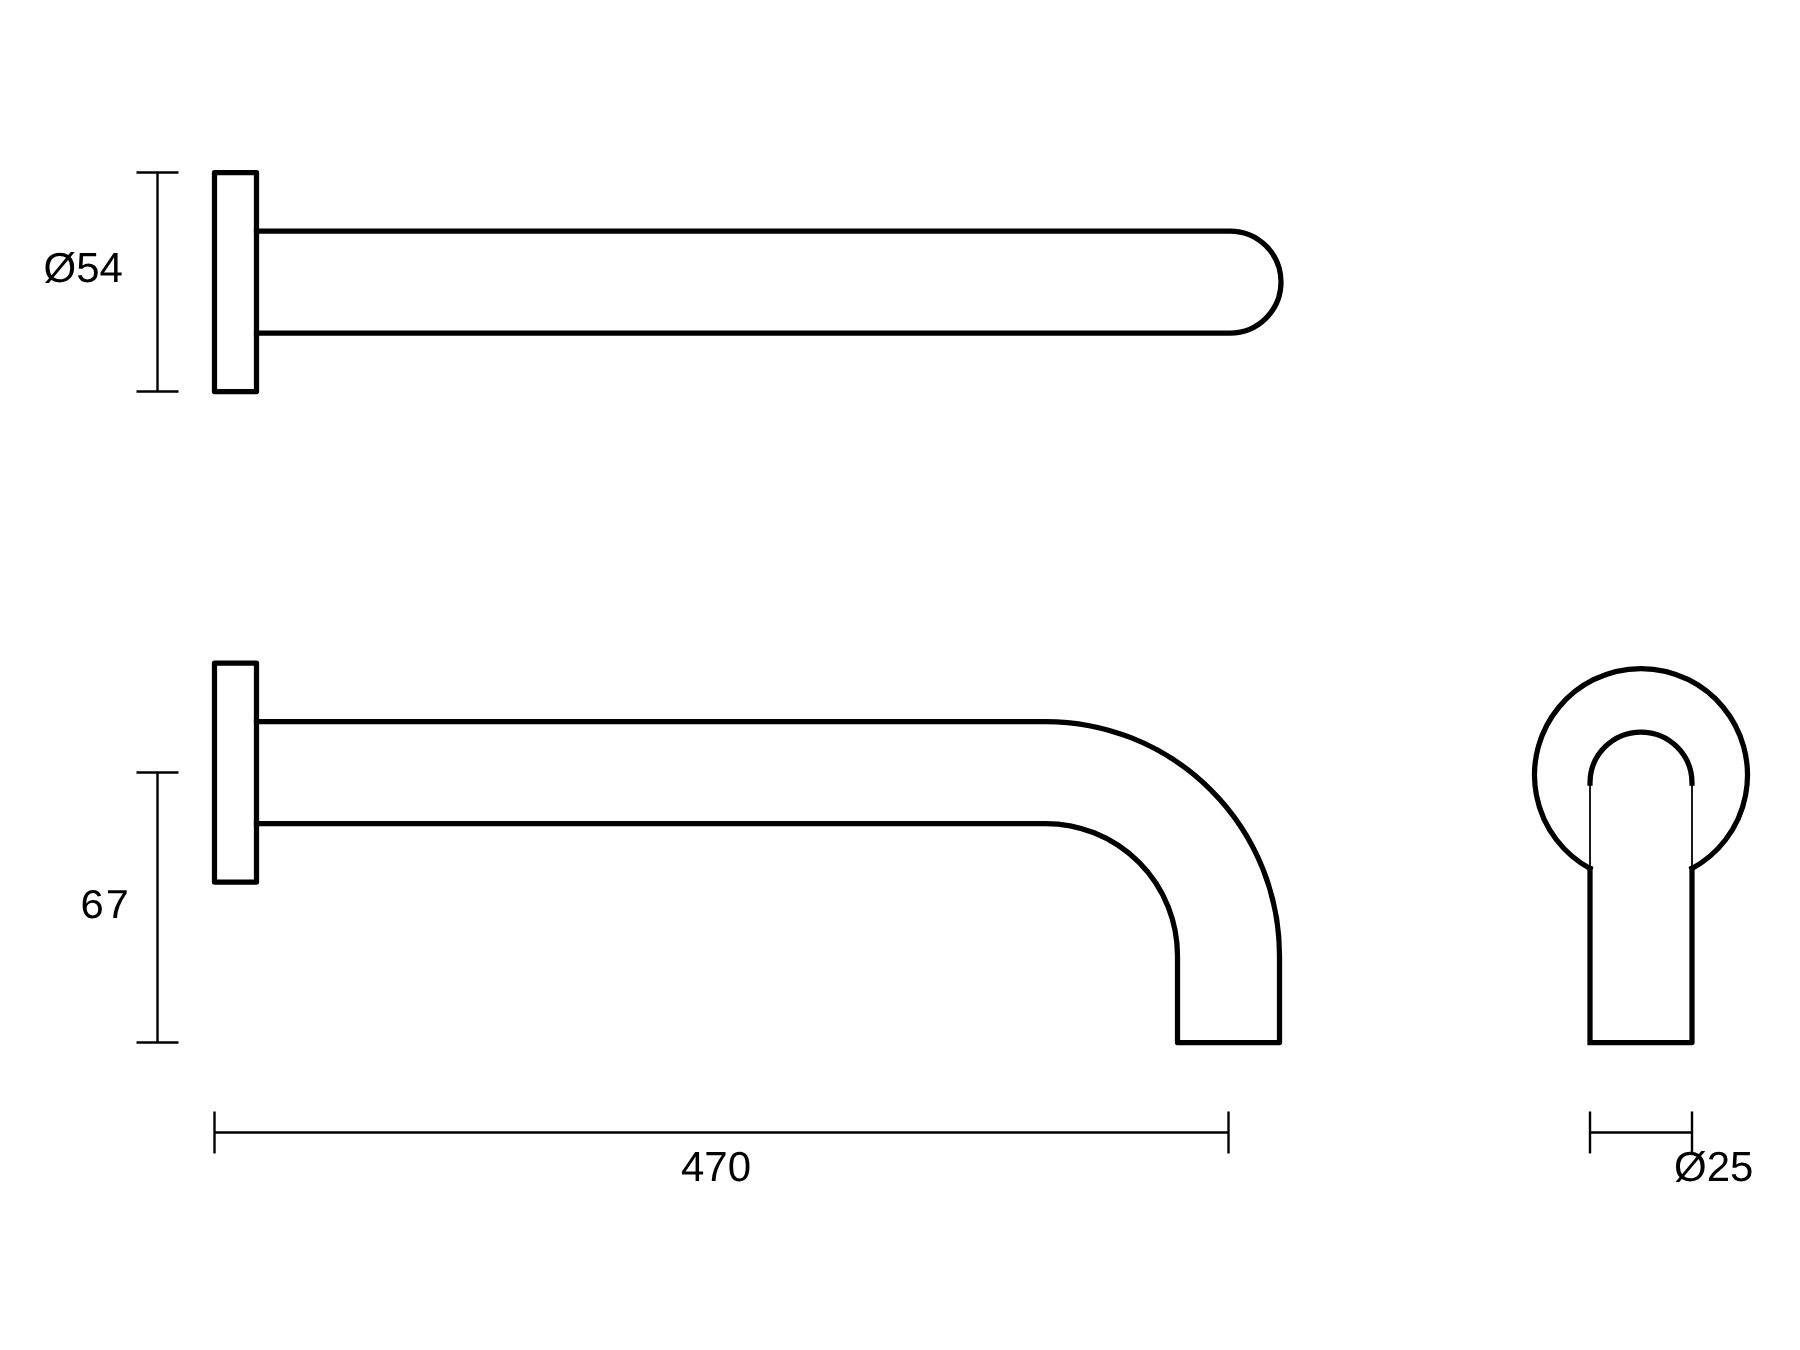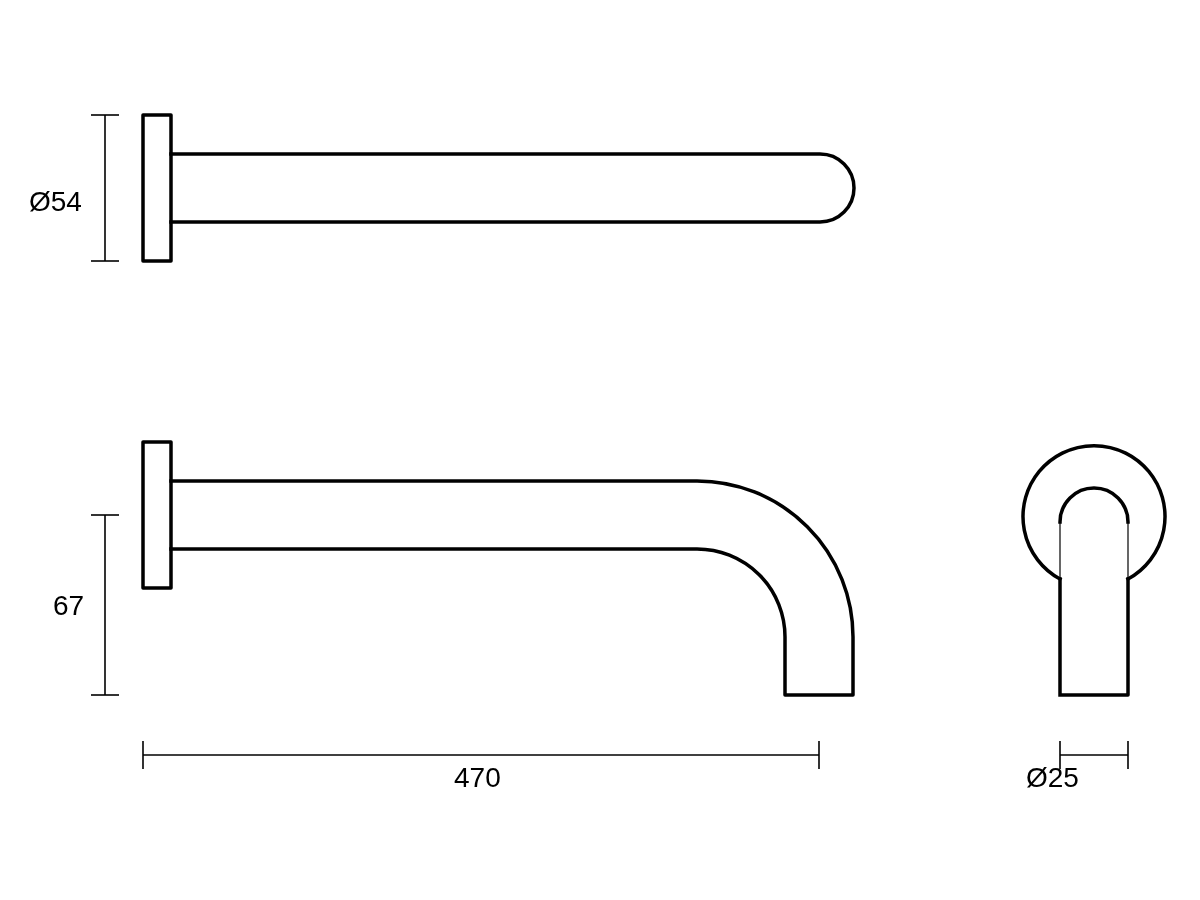--- a/index.html
+++ b/index.html
@@ -53,16 +53,16 @@
     <line class="thin" x1="1128" y1="522" x2="1128" y2="579"></line>
 
     <g>
       <line class="dim" x1="1060" y1="755" x2="1128" y2="755"></line>
       <line class="dim" x1="1060" y1="741" x2="1060" y2="769"></line>
       <line class="dim" x1="1128" y1="741" x2="1128" y2="769"></line>
     </g>
   </g>
 </svg>
 
-<div class="label" style="left:29px; top:188px;">Ø54</div>
-<div class="label" style="left:53px; top:592px;">67</div>
+<div class="label" style="left:29px; top:165px;">Ø54</div>
+<div class="label" style="left:53px; top:592px;font-family:Liberation Mono, monospace;">67</div>
 <div class="label" style="left:454px; top:764px;">470</div>
-<div class="label" style="left:1026px; top:764px;">Ø25</div>
+<div class="label" style="left:1116px; top:764px;">Ø25</div>
 
 </body></html>

